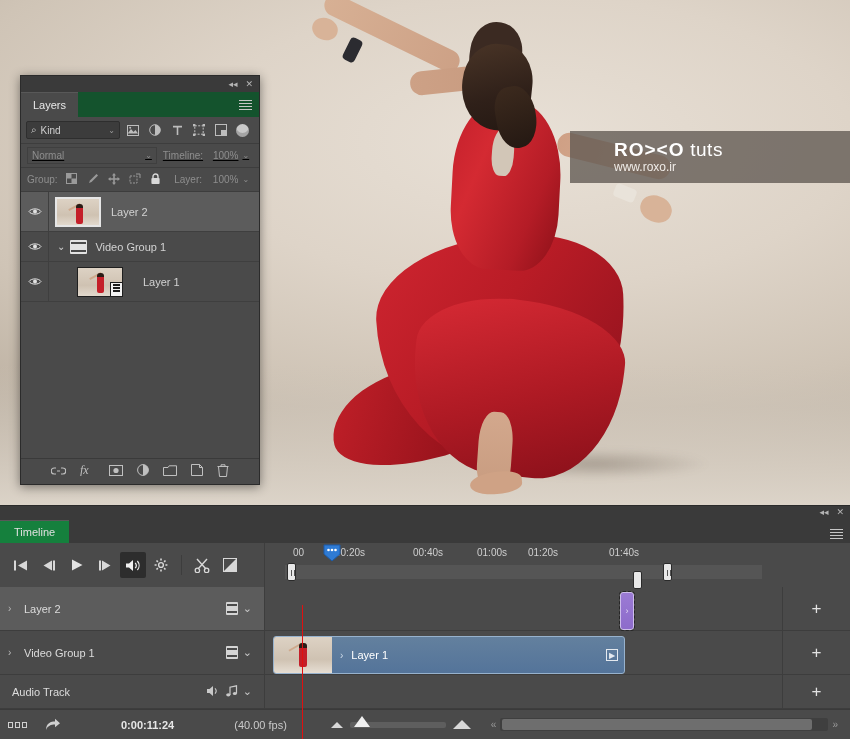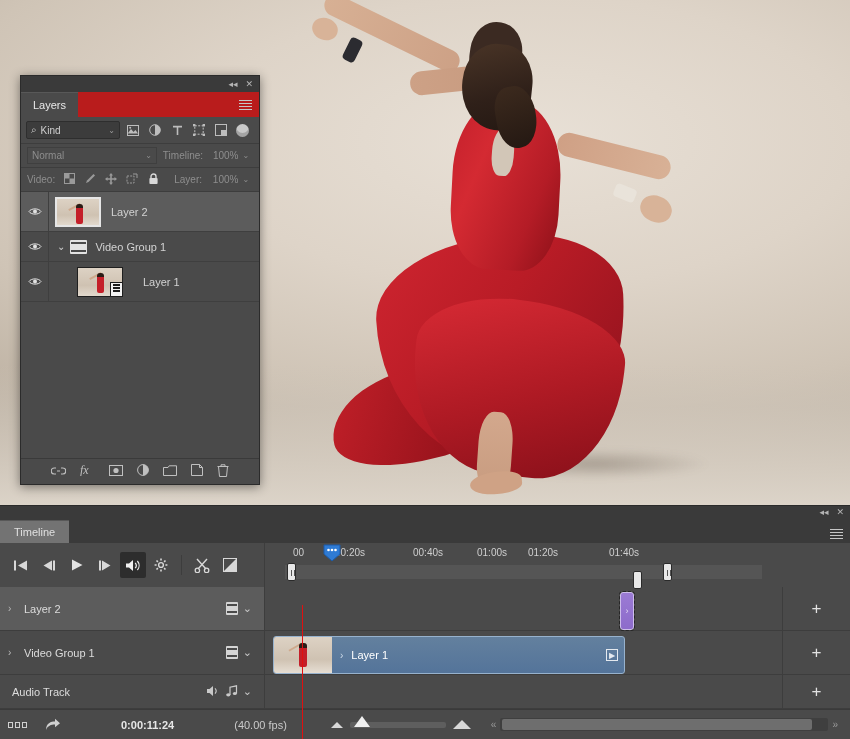--- a/index.html
+++ b/index.html
@@ -154,21 +154,21 @@
     box-shadow: 0 2px 10px rgba(0,0,0,.45);
     display: flex; flex-direction: column;
   }
   .lp-titlebar {
     height: 16px; background: #3a3a3a;
     display: flex; align-items: center; justify-content: flex-end;
     padding-right: 6px; gap: 8px;
   }
   .tb-icon { color: #b4b4b4; font-size: 9px; cursor: pointer; line-height: 1; }
   .lp-tabs {
-    height: 25px; background: #b91c1c;
+    height: 25px; background: #14532d;
     display: flex; align-items: stretch; position: relative;
   }
   .lp-tab {
     background: #4a4a4a; color: #dcdcdc; font-size: 11px;
     display: flex; align-items: center; padding: 0 12px;
     border-top: 1px solid #585858;
   }
   .lp-tab.active { color: #e8e8e8; }
   .lp-menu {
     position: absolute; right: 7px; top: 8px;
@@ -195,21 +195,21 @@
     color: #bdbdbd; font-size: 11px;
   }
   .tog {
     width: 13px; height: 13px; border-radius: 50%;
     background: #c9c9c9; margin-left: 2px;
     box-shadow: inset 0 -4px 0 rgba(0,0,0,.18);
   }
 
   .lp-blend {
     height: 24px; display: flex; align-items: center; padding: 0 6px;
-    gap: 6px; border-bottom: 1px solid #3d3d3d;
+    gap: 6px; border-bottom: 1px solid #3d3d3d; text-decoration: underline;
   }
   .blend-box {
     width: 130px; height: 17px; background: #4a4a4a;
     border: 1px solid #3f3f3f; color: #8e8e8e; font-size: 10px;
     display: flex; align-items: center; padding: 0 4px;
   }
   .blend-box .chev { margin-left: auto; font-size: 8px; }
   .lbl { color: #8e8e8e; font-size: 10px; }
   .val-box {
     width: 44px; height: 17px; color: #8e8e8e; font-size: 10px;
@@ -289,21 +289,21 @@
     background: #4a4a4a; border-top: 1px solid #2b2b2b;
     display: flex; flex-direction: column;
   }
   .tl-titlebar {
     height: 16px; background: #3a3a3a;
     display: flex; align-items: center; justify-content: flex-end;
     padding-right: 6px; gap: 8px;
   }
   .tl-tabs { height: 27px; background: #3a3a3a; position: relative; display: flex; }
   .tl-tab {
-    background: #737373; color: #e0e0e0; font-size: 11px;
+    background: #15803d; color: #e0e0e0; font-size: 11px;
     display: flex; align-items: center; padding: 0 14px;
     border-top: 1px solid #585858;
   }
   .tl-menu { position: absolute; right: 7px; top: 9px; width: 13px; height: 10px;
     display: flex; flex-direction: column; justify-content: space-between; }
   .tl-menu i { display: block; height: 1px; background: #c6c6c6; }
 
   .tl-body { flex: 1; display: flex; flex-direction: column; }
   .tl-toprow { height: 44px; display: flex; gap: 20px; }
   .tl-controls {
@@ -469,20 +469,24 @@
     <div class="fig fig-torso"></div>
     <div class="fig fig-gap"></div>
     <div class="fig fig-neck"></div>
     <div class="fig fig-arm-r"></div>
     <div class="fig fig-cuff"></div>
     <div class="fig fig-hand-r"></div>
     <div class="fig fig-head"></div>
     <div class="fig fig-hair"></div>
     <div class="fig fig-hair2"></div>
 
+    <div class="watermark">
+      <div class="wm-line1"><span class="wm-bold">RO&gt;&lt;O</span><span> tuts</span></div>
+      <div class="wm-line2">www.roxo.ir</div>
+    </div>
   </div>
 
   <div class="layers-panel">
     <div class="lp-titlebar">
       <span class="tb-icon">◂◂</span>
       <span class="tb-icon">✕</span>
     </div>
     <div class="lp-tabs">
       <div class="lp-tab active">Layers</div>
       <span class="lp-menu">
@@ -541,21 +545,21 @@
         <span class="chev">⌄</span>
       </div>
       <span class="lbl">Timeline:</span>
       <div class="val-box">
         <span>100%</span>
         <span class="chev">⌄</span>
       </div>
     </div>
 
     <div class="lp-lock">
-      <span class="lbl">Video:</span>
+      <span class="lbl">Group:</span>
       <span class="lock-icon">
         <svg width="11" height="11" viewBox="0 0 11 11">
             <rect width="5.5" height="5.5" fill="#9a9a9a"></rect>
             <rect x="5.5" y="5.5" width="5.5" height="5.5" fill="#9a9a9a"></rect>
             <rect x="0.5" y="0.5" width="10" height="10" fill="none" stroke="#9a9a9a"></rect>
           </svg>
       </span>
       <span class="lock-icon">
         <svg width="12" height="12" viewBox="0 0 12 12">
             <path d="M9.5 1 L11 2.5 L4.5 9 L2 10 L3 7.5 Z" fill="#9a9a9a"></path>

